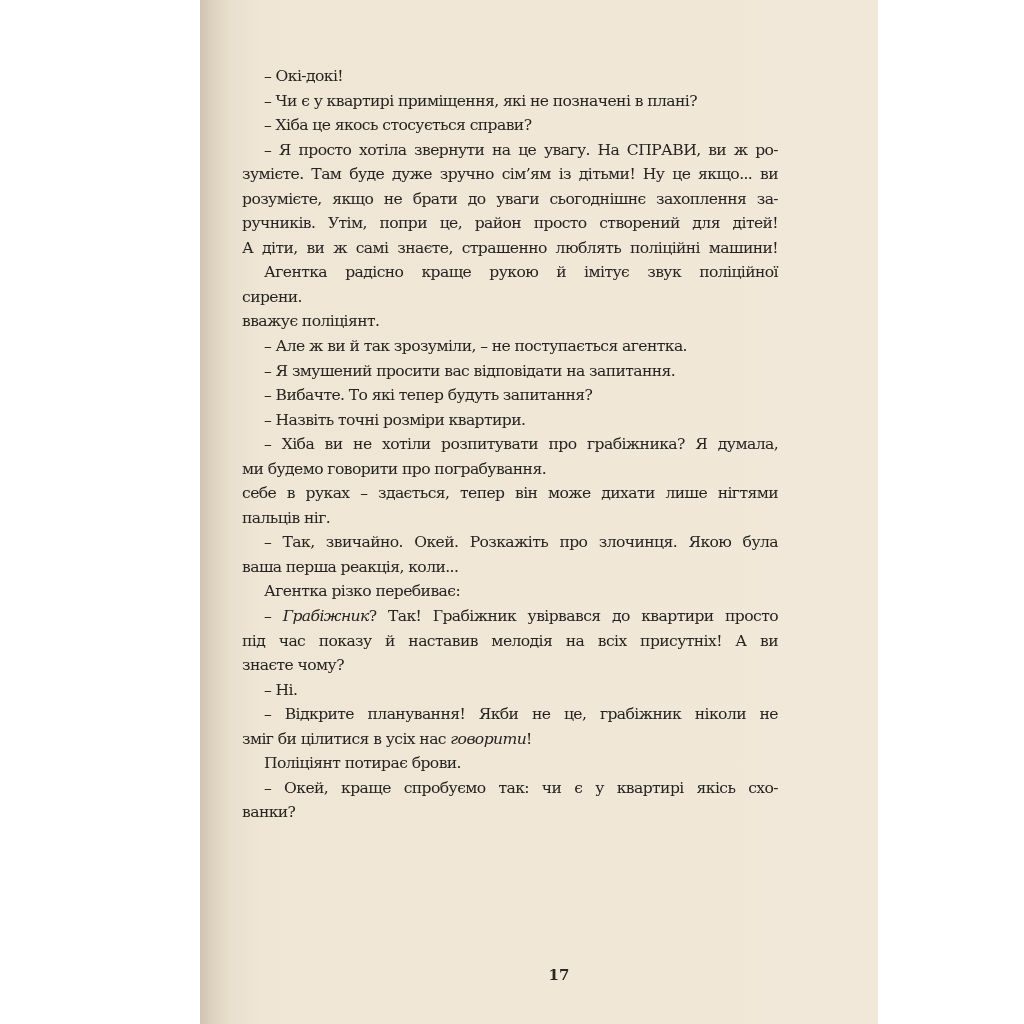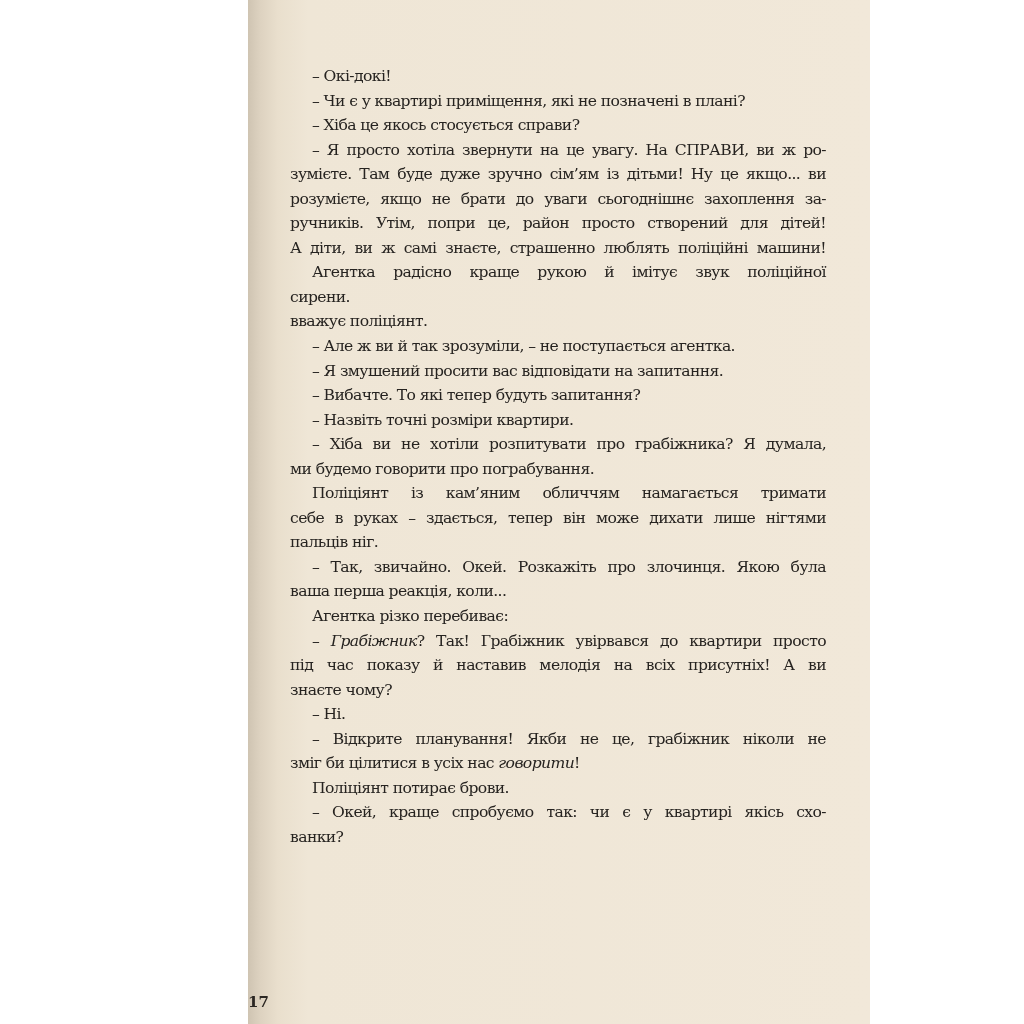--- a/index.html
+++ b/index.html
@@ -1,42 +1,41 @@
 <!DOCTYPE html>
 <html><head>
 <meta charset="utf-8">
 <style>
   html, body { margin: 0; padding: 0; }
   body {
     width: 1024px; height: 1024px; background: #ffffff; position: relative; overflow: hidden;
   }
   .page {
-    position: absolute; left: 200px; top: 0; width: 622px; height: 1024px;
+    position: absolute; left: 200px; top: 0; width: 678px; height: 1024px;
     background: linear-gradient(to right, #cfc4b2 0px, #ddd2c0 12px, #e9dfcd 30px, #efe6d6 60px, #f1e8d9 100%);
-    margin-left: 48px;
   }
   .text-block {
     position: absolute; left: 42px; top: 64px; width: 536px;
     font-family: "DejaVu Serif", serif;
     font-size: 15.6px;
     line-height: 24.55px;
     color: #262320;
   }
   .line {
     display: block; white-space: nowrap; height: 24.55px; overflow: visible;
   }
   .justify {
     text-align: justify; text-align-last: justify;
   }
   .indent { padding-left: 22px; }
   .cond { letter-spacing: -0.6px; }
   em { font-style: italic; }
   .page-number {
-    position: absolute; left: 0; width: 622px; top: 993px; text-align: left;
-    font-family: "DejaVu Serif", serif; font-size: 15px; font-weight: bold; color: #2a2622;
+    position: absolute; left: 0; width: 622px; top: 966px; text-align: center;
+    font-family: "DejaVu Serif", serif; font-size: 15px; font-weight: bold; color: #2a2622; padding-left: 48px;
   }
 </style>
 </head>
 <body>
 
 <div class="page">
   <div class="text-block">
     <span class="line indent cond">– Окі-докі!</span>
     <span class="line indent cond">– Чи є у квартирі приміщення, які не позначені в плані?</span>
     <span class="line indent cond">– Хіба це якось стосується справи?</span>
@@ -47,21 +46,20 @@
     <span class="line justify cond">А діти, ви ж самі знаєте, страшенно люблять поліційні машини!</span>
     <span class="line indent justify cond">Агентка радісно краще рукою й імітує звук поліційної</span>
     <span class="line cond">сирени.</span>
     <span class="line cond">вважує поліціянт.</span>
     <span class="line indent cond">– Але ж ви й так зрозуміли, – не поступається агентка.</span>
     <span class="line indent cond">– Я змушений просити вас відповідати на запитання.</span>
     <span class="line indent cond">– Вибачте. То які тепер будуть запитання?</span>
     <span class="line indent cond">– Назвіть точні розміри квартири.</span>
     <span class="line indent justify cond">– Хіба ви не хотіли розпитувати про грабіжника? Я думала,</span>
     <span class="line cond">ми будемо говорити про пограбування.</span>
-    <span class="line indent justify cond">Поліціянт із кам’яним обличчям намагається тримати</span>
     <span class="line justify cond">себе в руках – здається, тепер він може дихати лише нігтями</span>
     <span class="line cond">пальців ніг.</span>
     <span class="line indent justify cond">– Так, звичайно. Окей. Розкажіть про злочинця. Якою була</span>
     <span class="line cond">ваша перша реакція, коли...</span>
     <span class="line indent cond">Агентка різко перебиває:</span>
     <span class="line indent justify cond"><span>– </span><em>Грабіжник</em><span>? Так! Грабіжник увірвався до квартири просто</span></span>
     <span class="line justify cond">під час показу й наставив мелодія на всіх присутніх! А ви</span>
     <span class="line cond">знаєте чому?</span>
     <span class="line indent cond">– Ні.</span>
     <span class="line indent justify cond">– Відкрите планування! Якби не це, грабіжник ніколи не</span>

